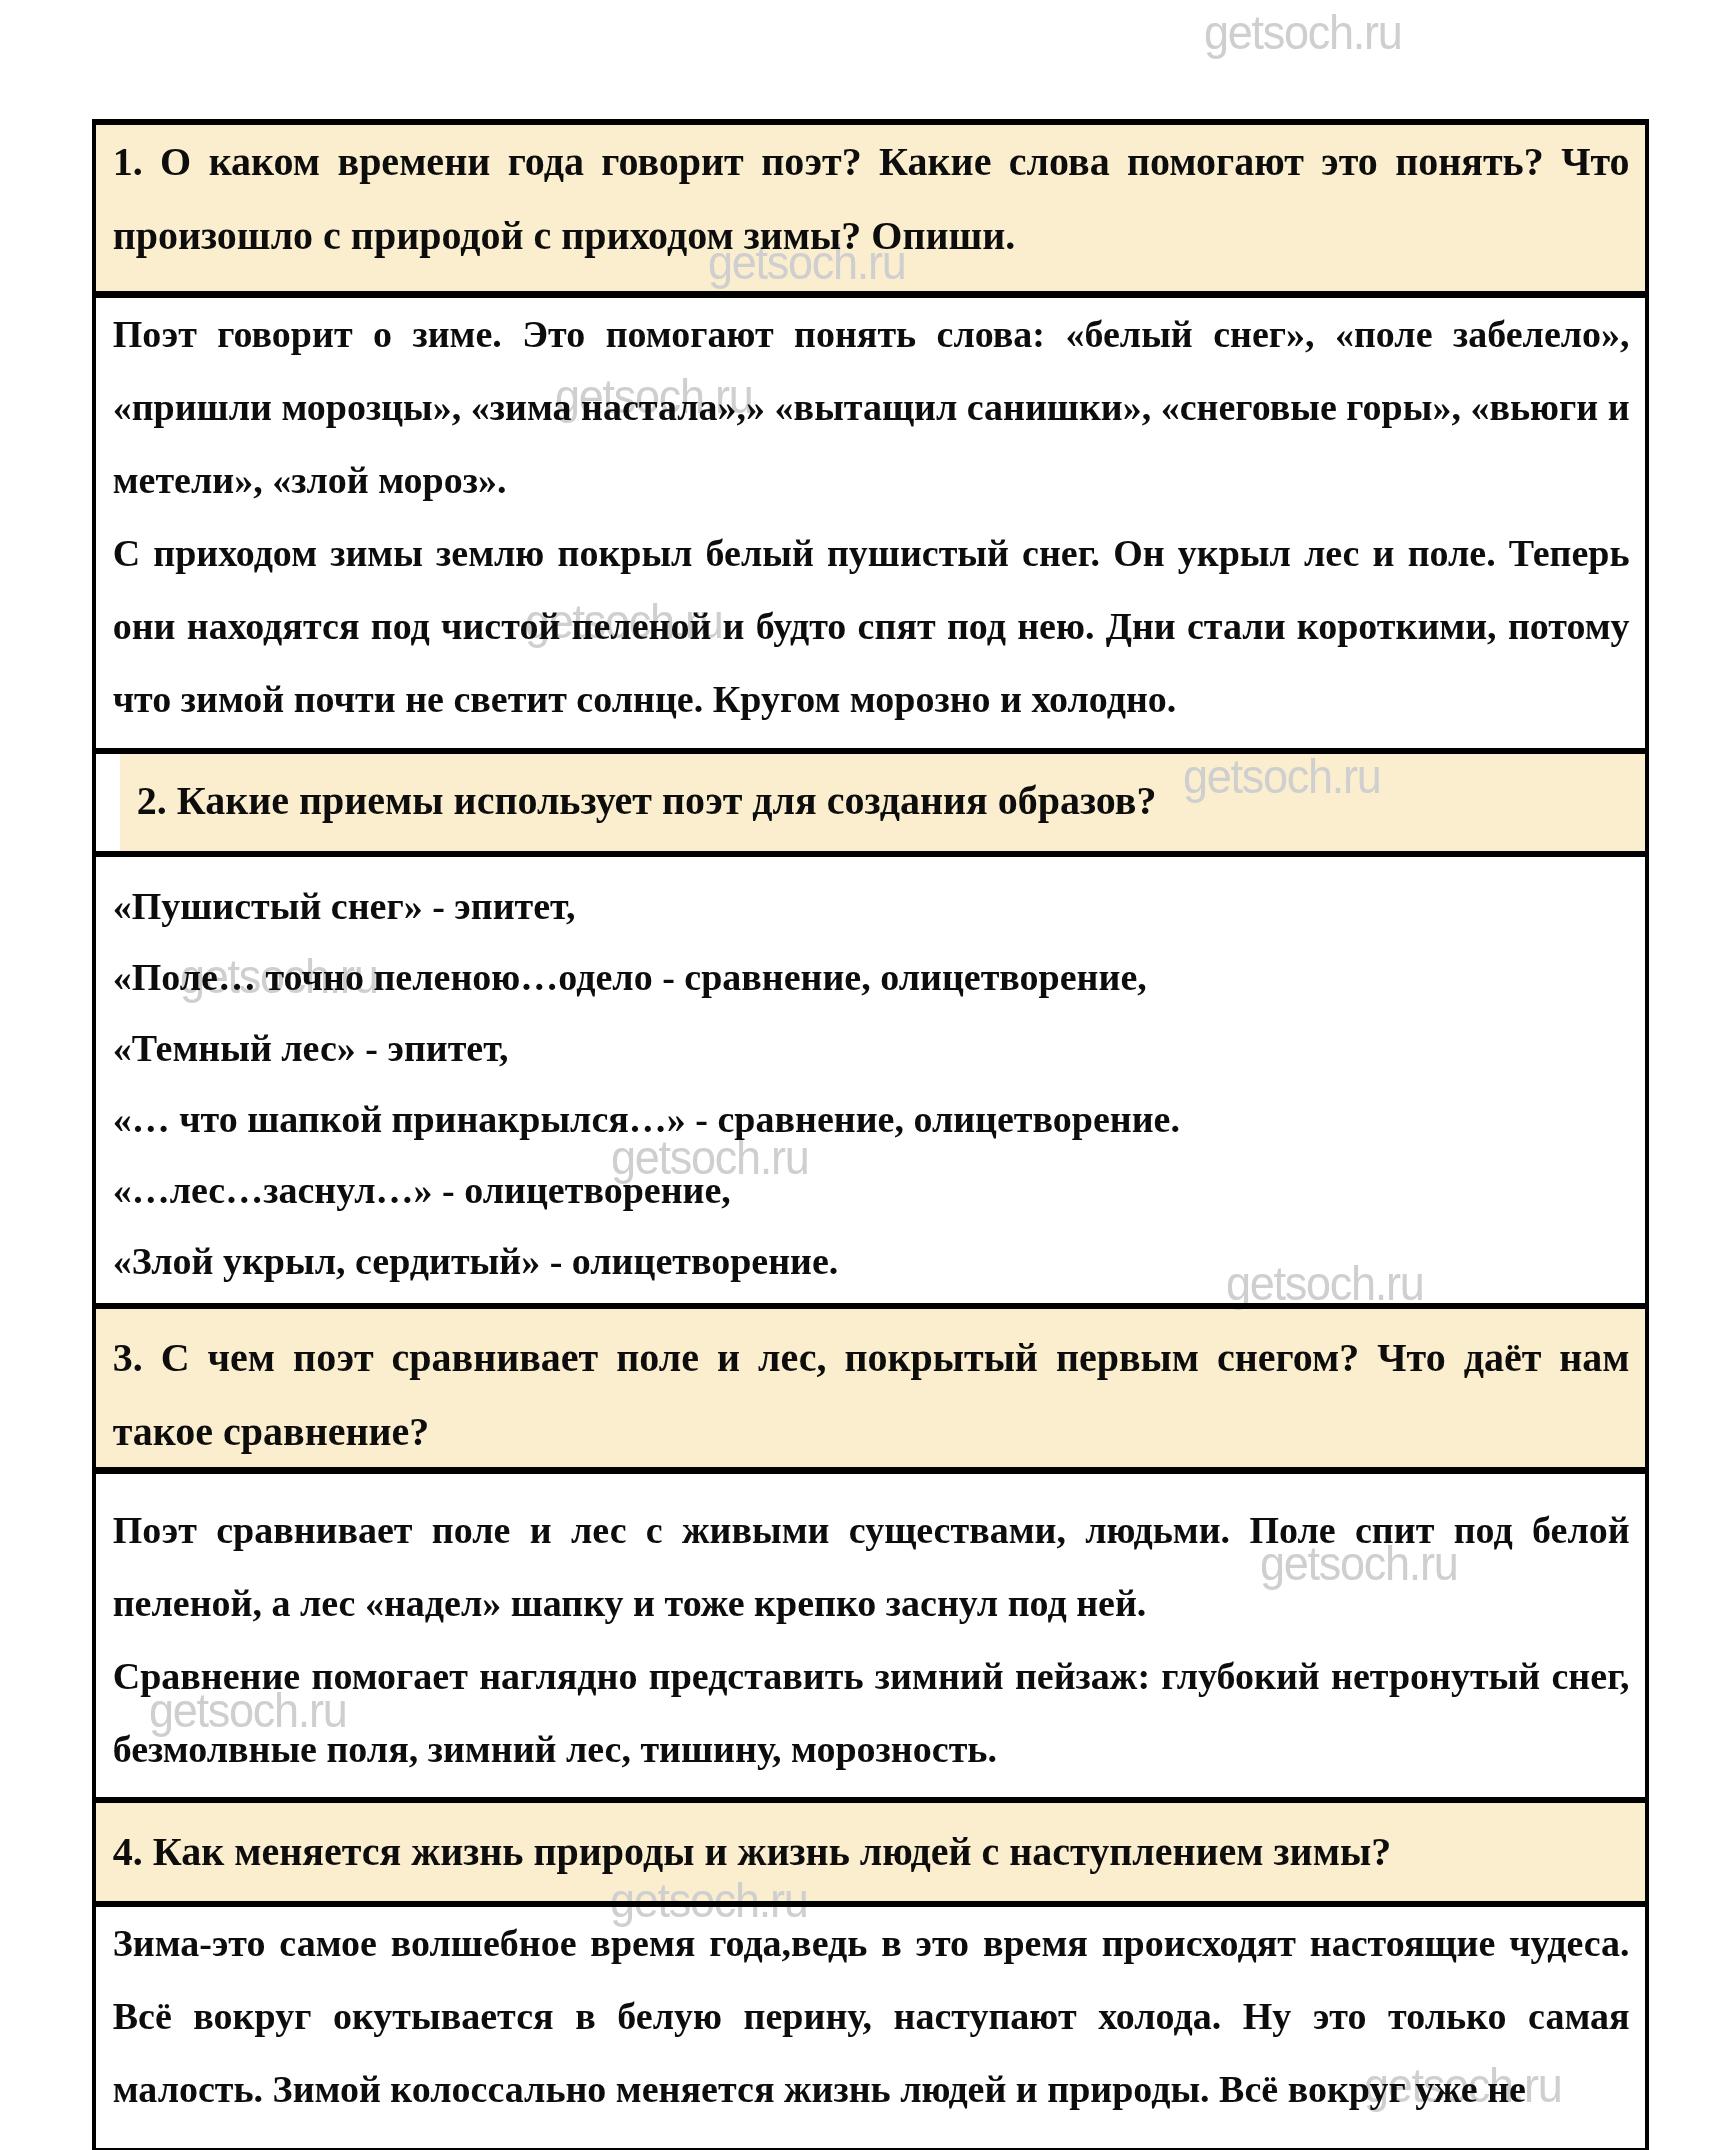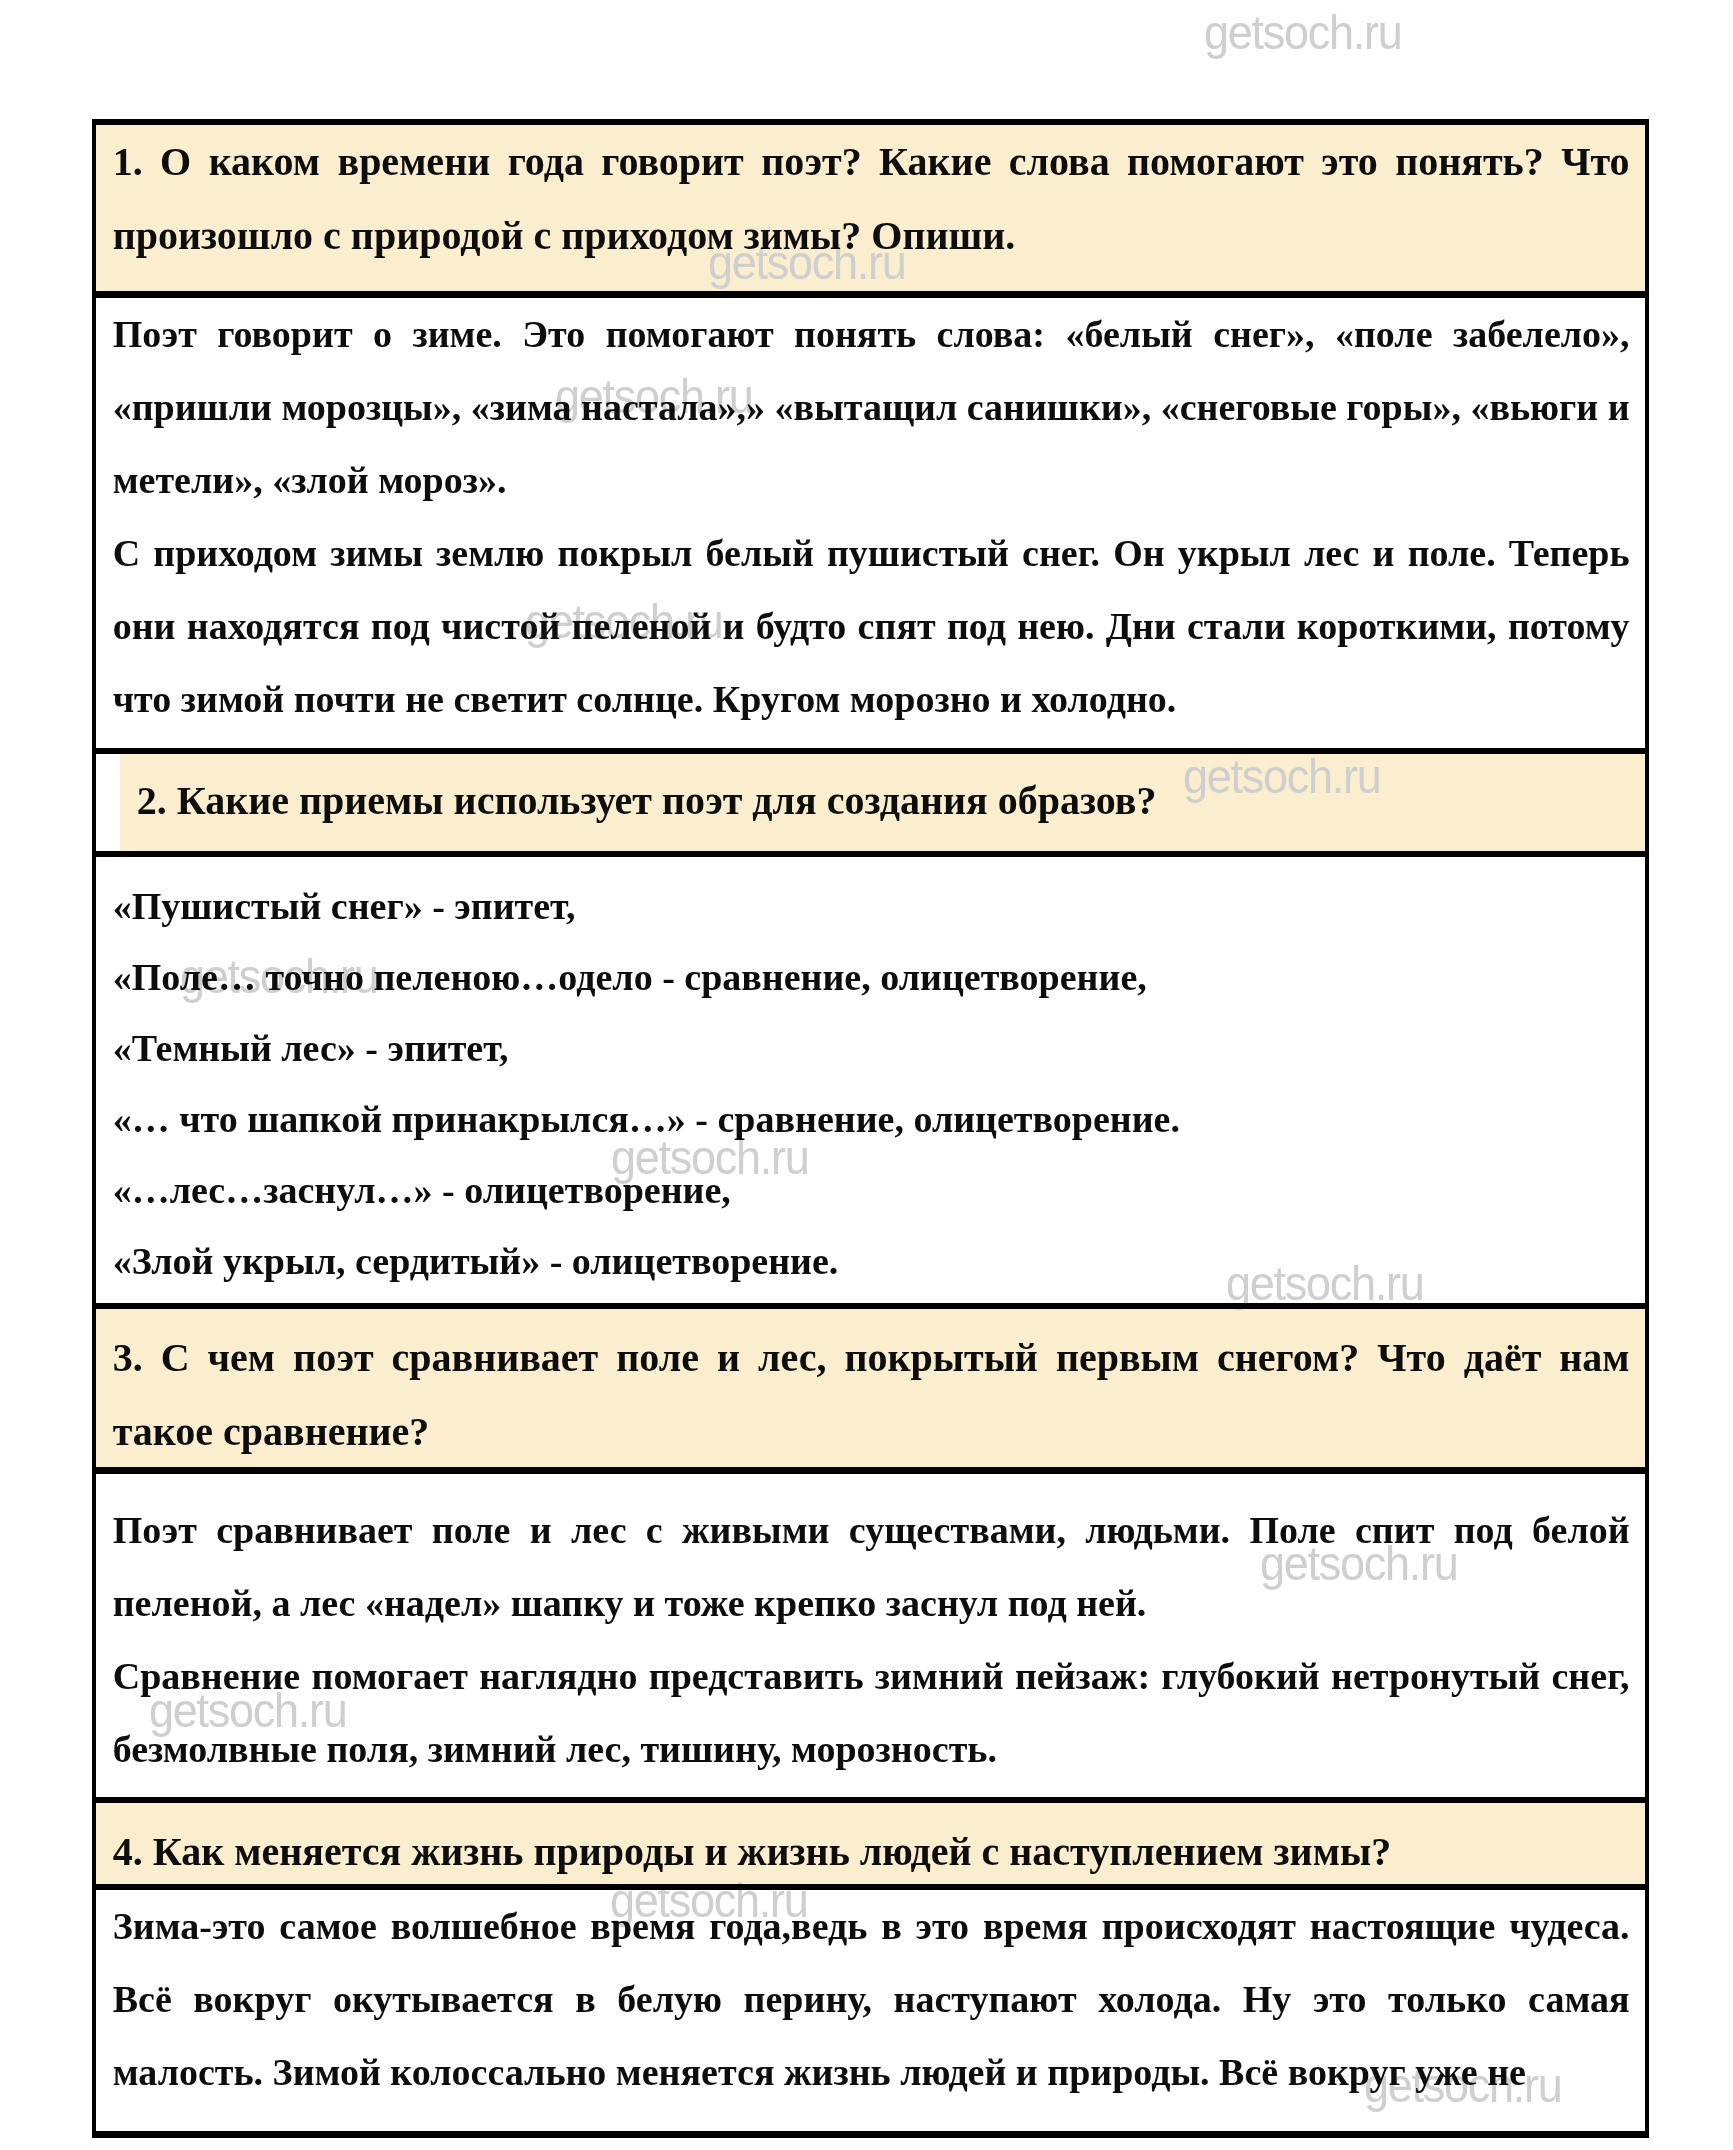--- a/index.html
+++ b/index.html
@@ -54,21 +54,21 @@
     text-align: justify;
   }
   .a.list { text-align: left; line-height: 71px; margin-top: 8px; }
 
   .b-q1 { height: 166px; }
   .b-a1 { height: 450px; border-radius: 16px; }
   .b-q2 { height: 97px; padding-top: 9.8px; margin-left: 24px; }
   .b-a2 { height: 438px; padding-top: 5.6px; }
   .b-q3 { height: 158px; padding-top: 12px; }
   .b-a3 { height: 323px; padding-top: 20px; }
-  .b-q4 { height: 81px; padding-top: 12px; }
+  .b-q4 { height: 98px; padding-top: 12px; }
   .b-a4 { height: 241px; }
 
   .block p, .block h2 {
     margin: 0; padding: 0;
     font-size: inherit; font-weight: bold;
     position: relative; z-index: 2;
   }
 </style>
 </head>
 <body>

